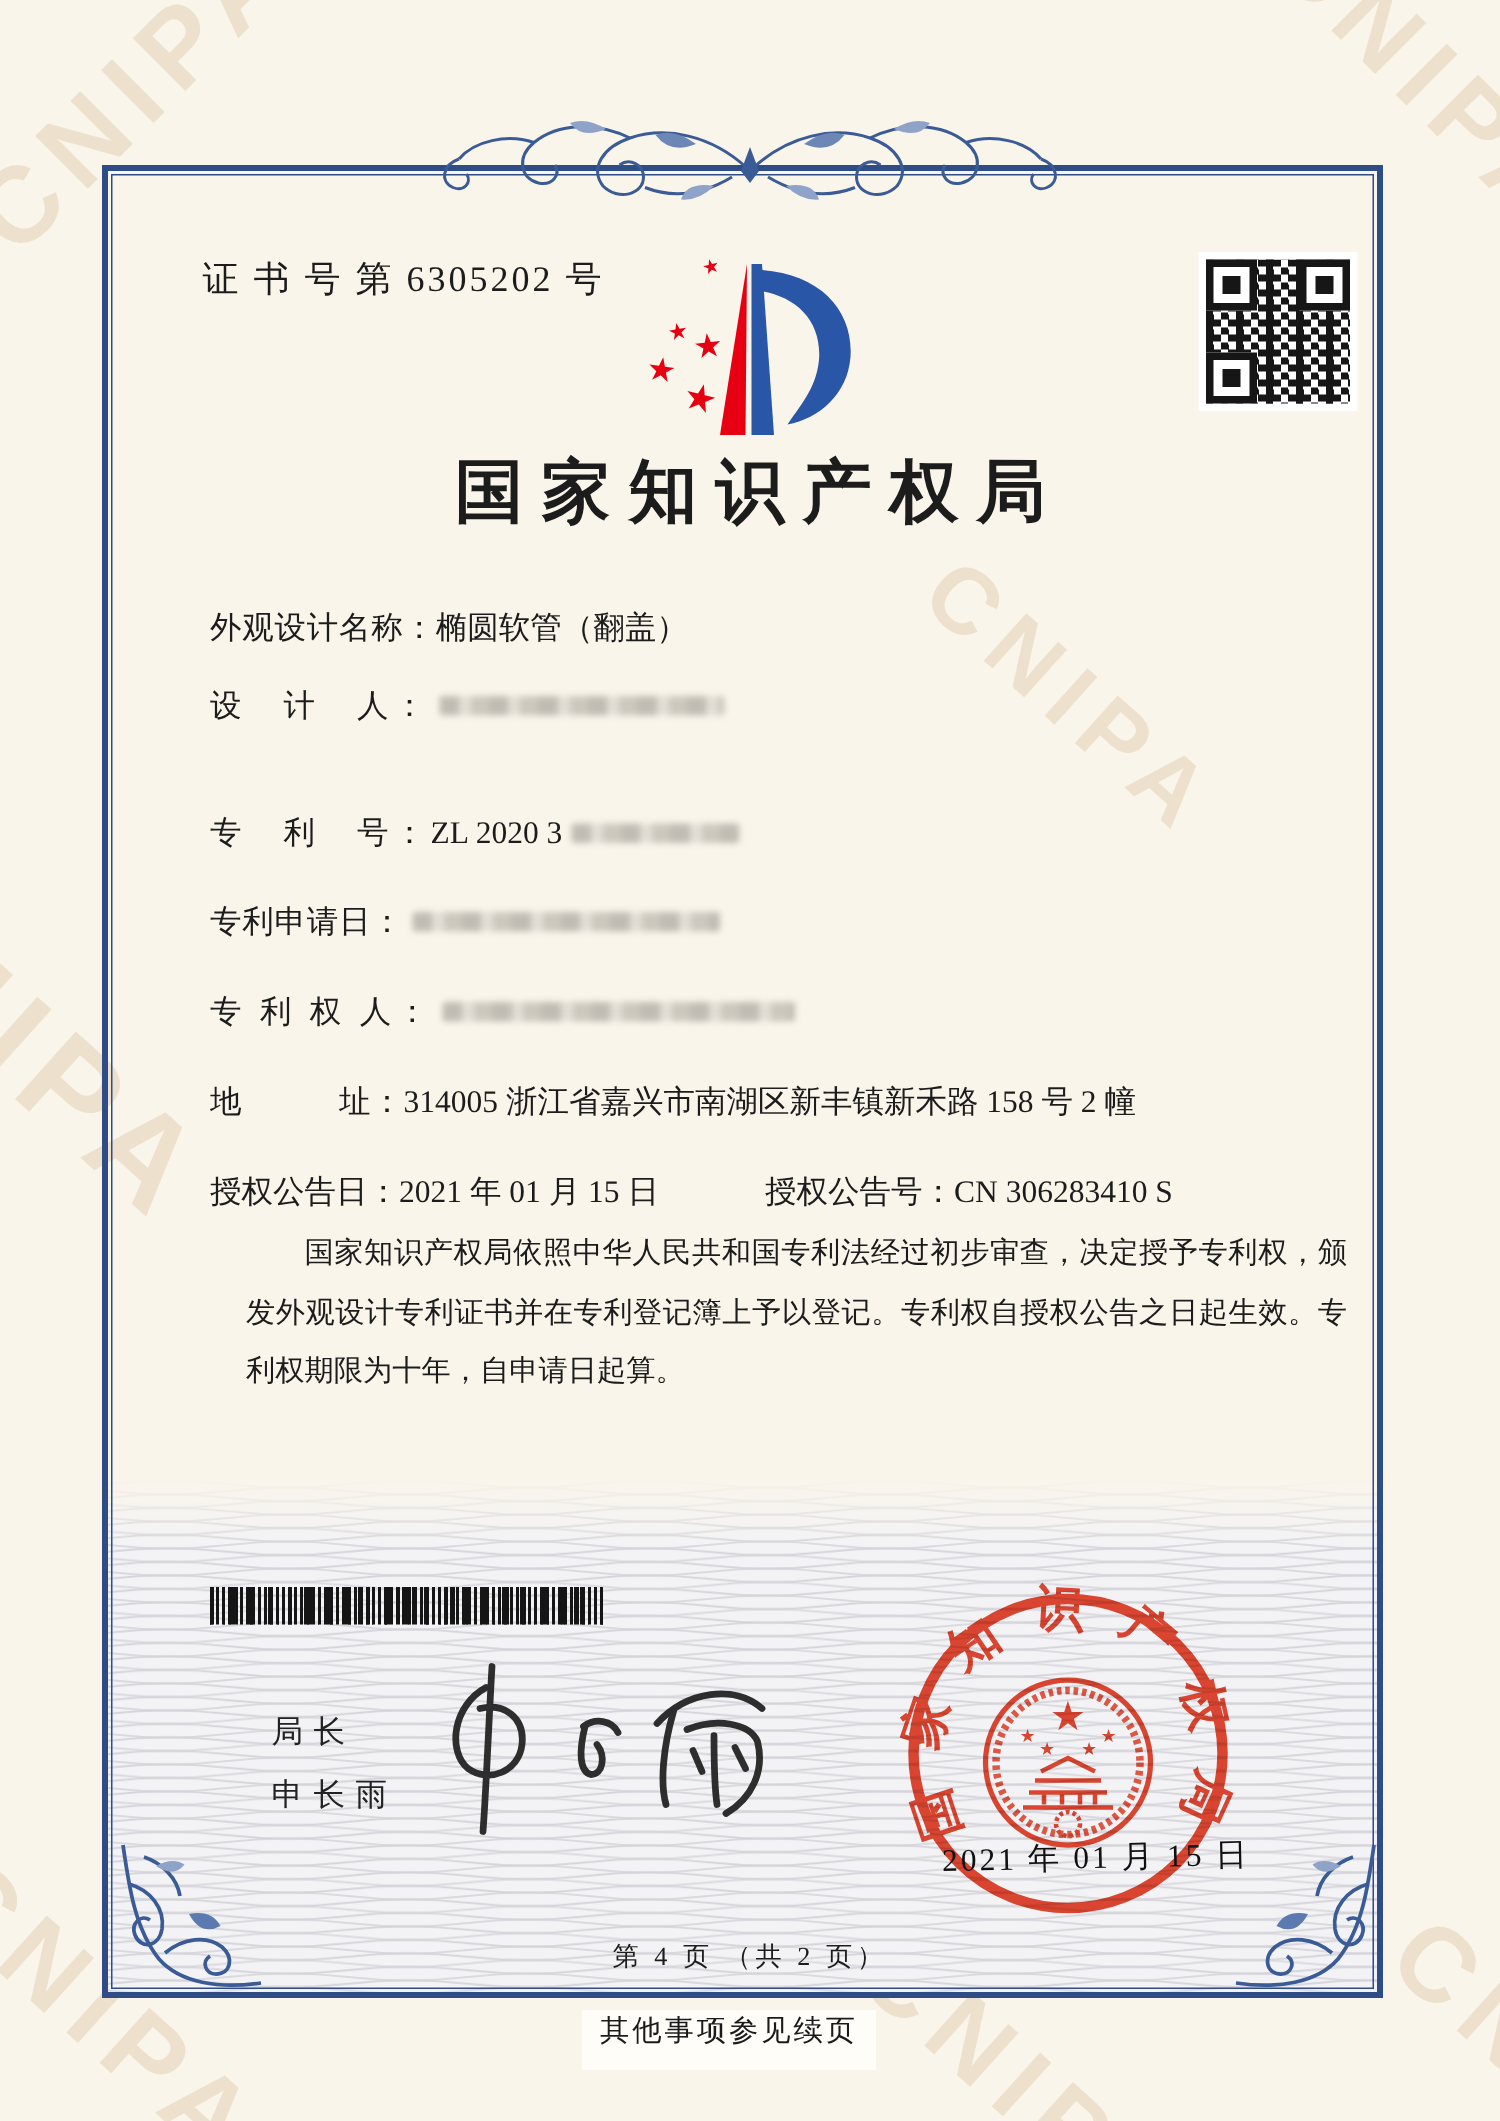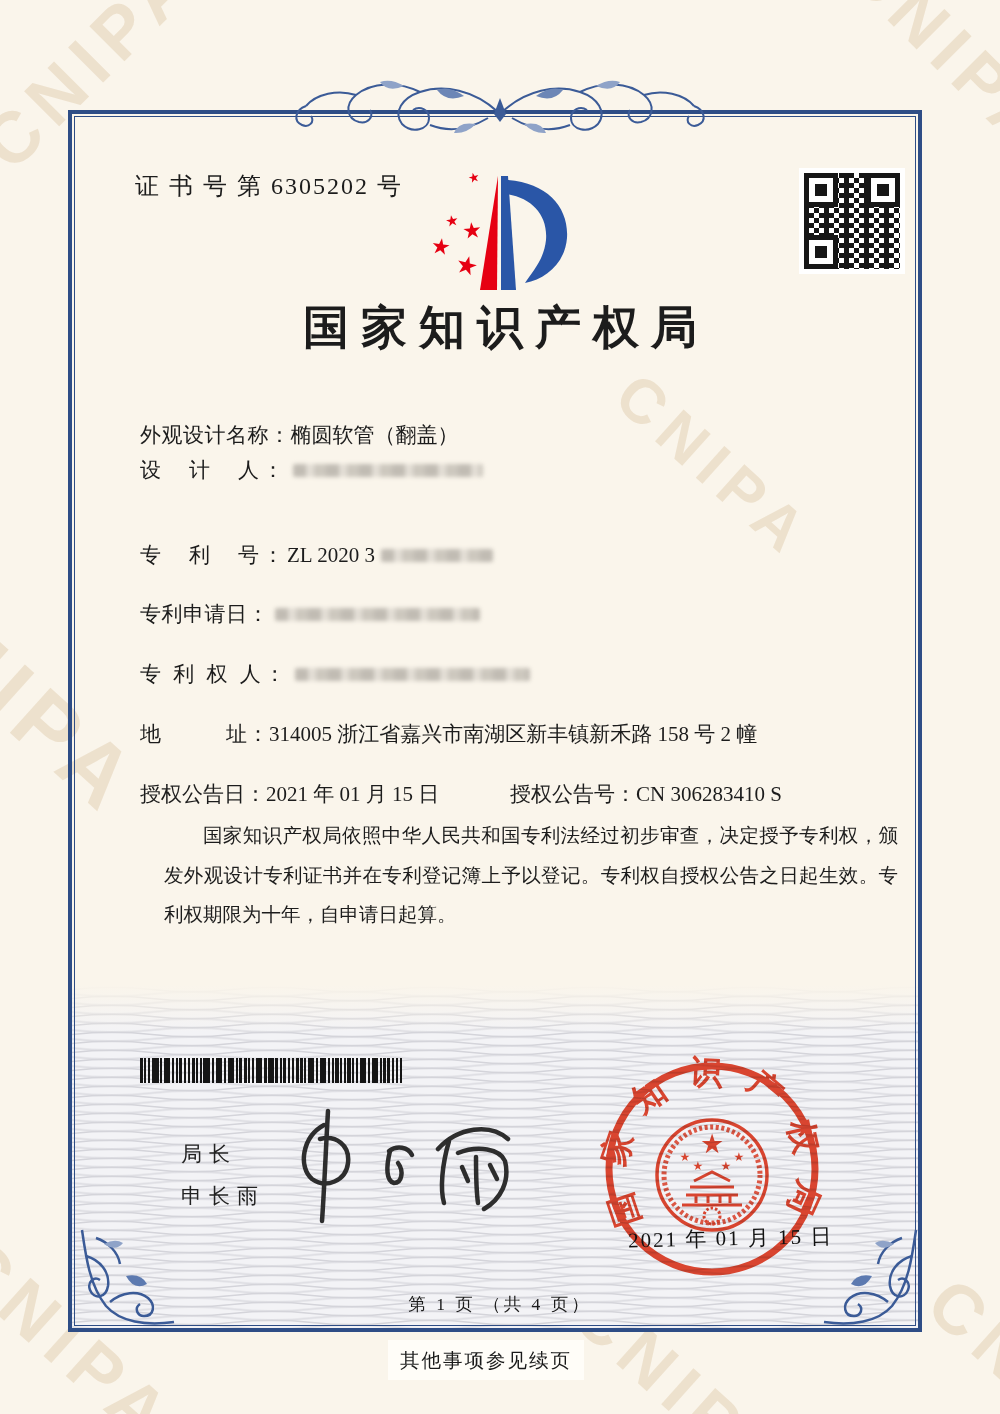--- a/index.html
+++ b/index.html
@@ -120,21 +120,21 @@
     font-size:21px;letter-spacing:2px;color:#111;white-space:nowrap;
     transform:rotate(-1.2deg);
   }
 
   .page-info{
     position:absolute;left:0;width:1000px;top:1292px;text-align:center;
     font-size:17.5px;letter-spacing:3px;z-index:6;
   }
   .note-box{
     position:absolute;left:388px;top:1340px;width:196px;height:40px;
-    background:#fffdf8;z-index:6;display:flex;align-items:center;justify-content:center;
+    background:#fffdf8;z-index:6;display:flex;align-items:flex-start;justify-content:center;
     font-size:19.5px;letter-spacing:2px;color:#1a1a1a;
   }
 
   .ornament{z-index:4;pointer-events:none;}
 </style>
 </head>
 <body>
 
 <span class="wm" style="left:-45px;top:20px;font-size:72px;transform:rotate(-45deg);">CNIPA</span>
 <span class="wm" style="left:820px;top:10px;font-size:70px;transform:rotate(45deg);">CNIPA</span>
@@ -218,21 +218,21 @@
 
 <div class="qr">
   <div class="qr-noise"></div>
   <div class="finder tl"></div>
   <div class="finder tr"></div>
   <div class="finder bl"></div>
 </div>
 
 <div class="title">国家知识产权局</div>
 
-<div class="row" style="top:421px">
+<div class="row" style="top:404px">
   <span class="flabel">外观设计名称：</span><span>椭圆软管（翻盖）</span>
 </div>
 <div class="row" style="top:456px">
   <span class="flabel ls1">设　计　人：</span><span class="redact w190"></span>
 </div>
 <div class="row" style="top:541px">
   <span class="flabel ls1">专　利　号：</span><span>ZL 2020 3</span><span class="redact w112"></span>
 </div>
 <div class="row" style="top:600px">
   <span class="flabel">专利申请日：</span><span class="redact w205"></span>
@@ -294,16 +294,16 @@
         <text x="89" y="108" font-size="12">★</text>
         <text x="102" y="117" font-size="12">★</text>
         <text x="130" y="117" font-size="12">★</text>
         <text x="143" y="108" font-size="12">★</text>
       </g>
     </g>
   </g>
 </svg>
 <div class="seal-date">2021 年 01 月 15 日</div>
 
-<div class="page-info">第 1 页 （共 4 页）</div>
+<div class="page-info">第 4 页 （共 2 页）</div>
 <div class="note-box">
   <span>其他事项参见续页</span>
 </div>
 
 </body></html>

